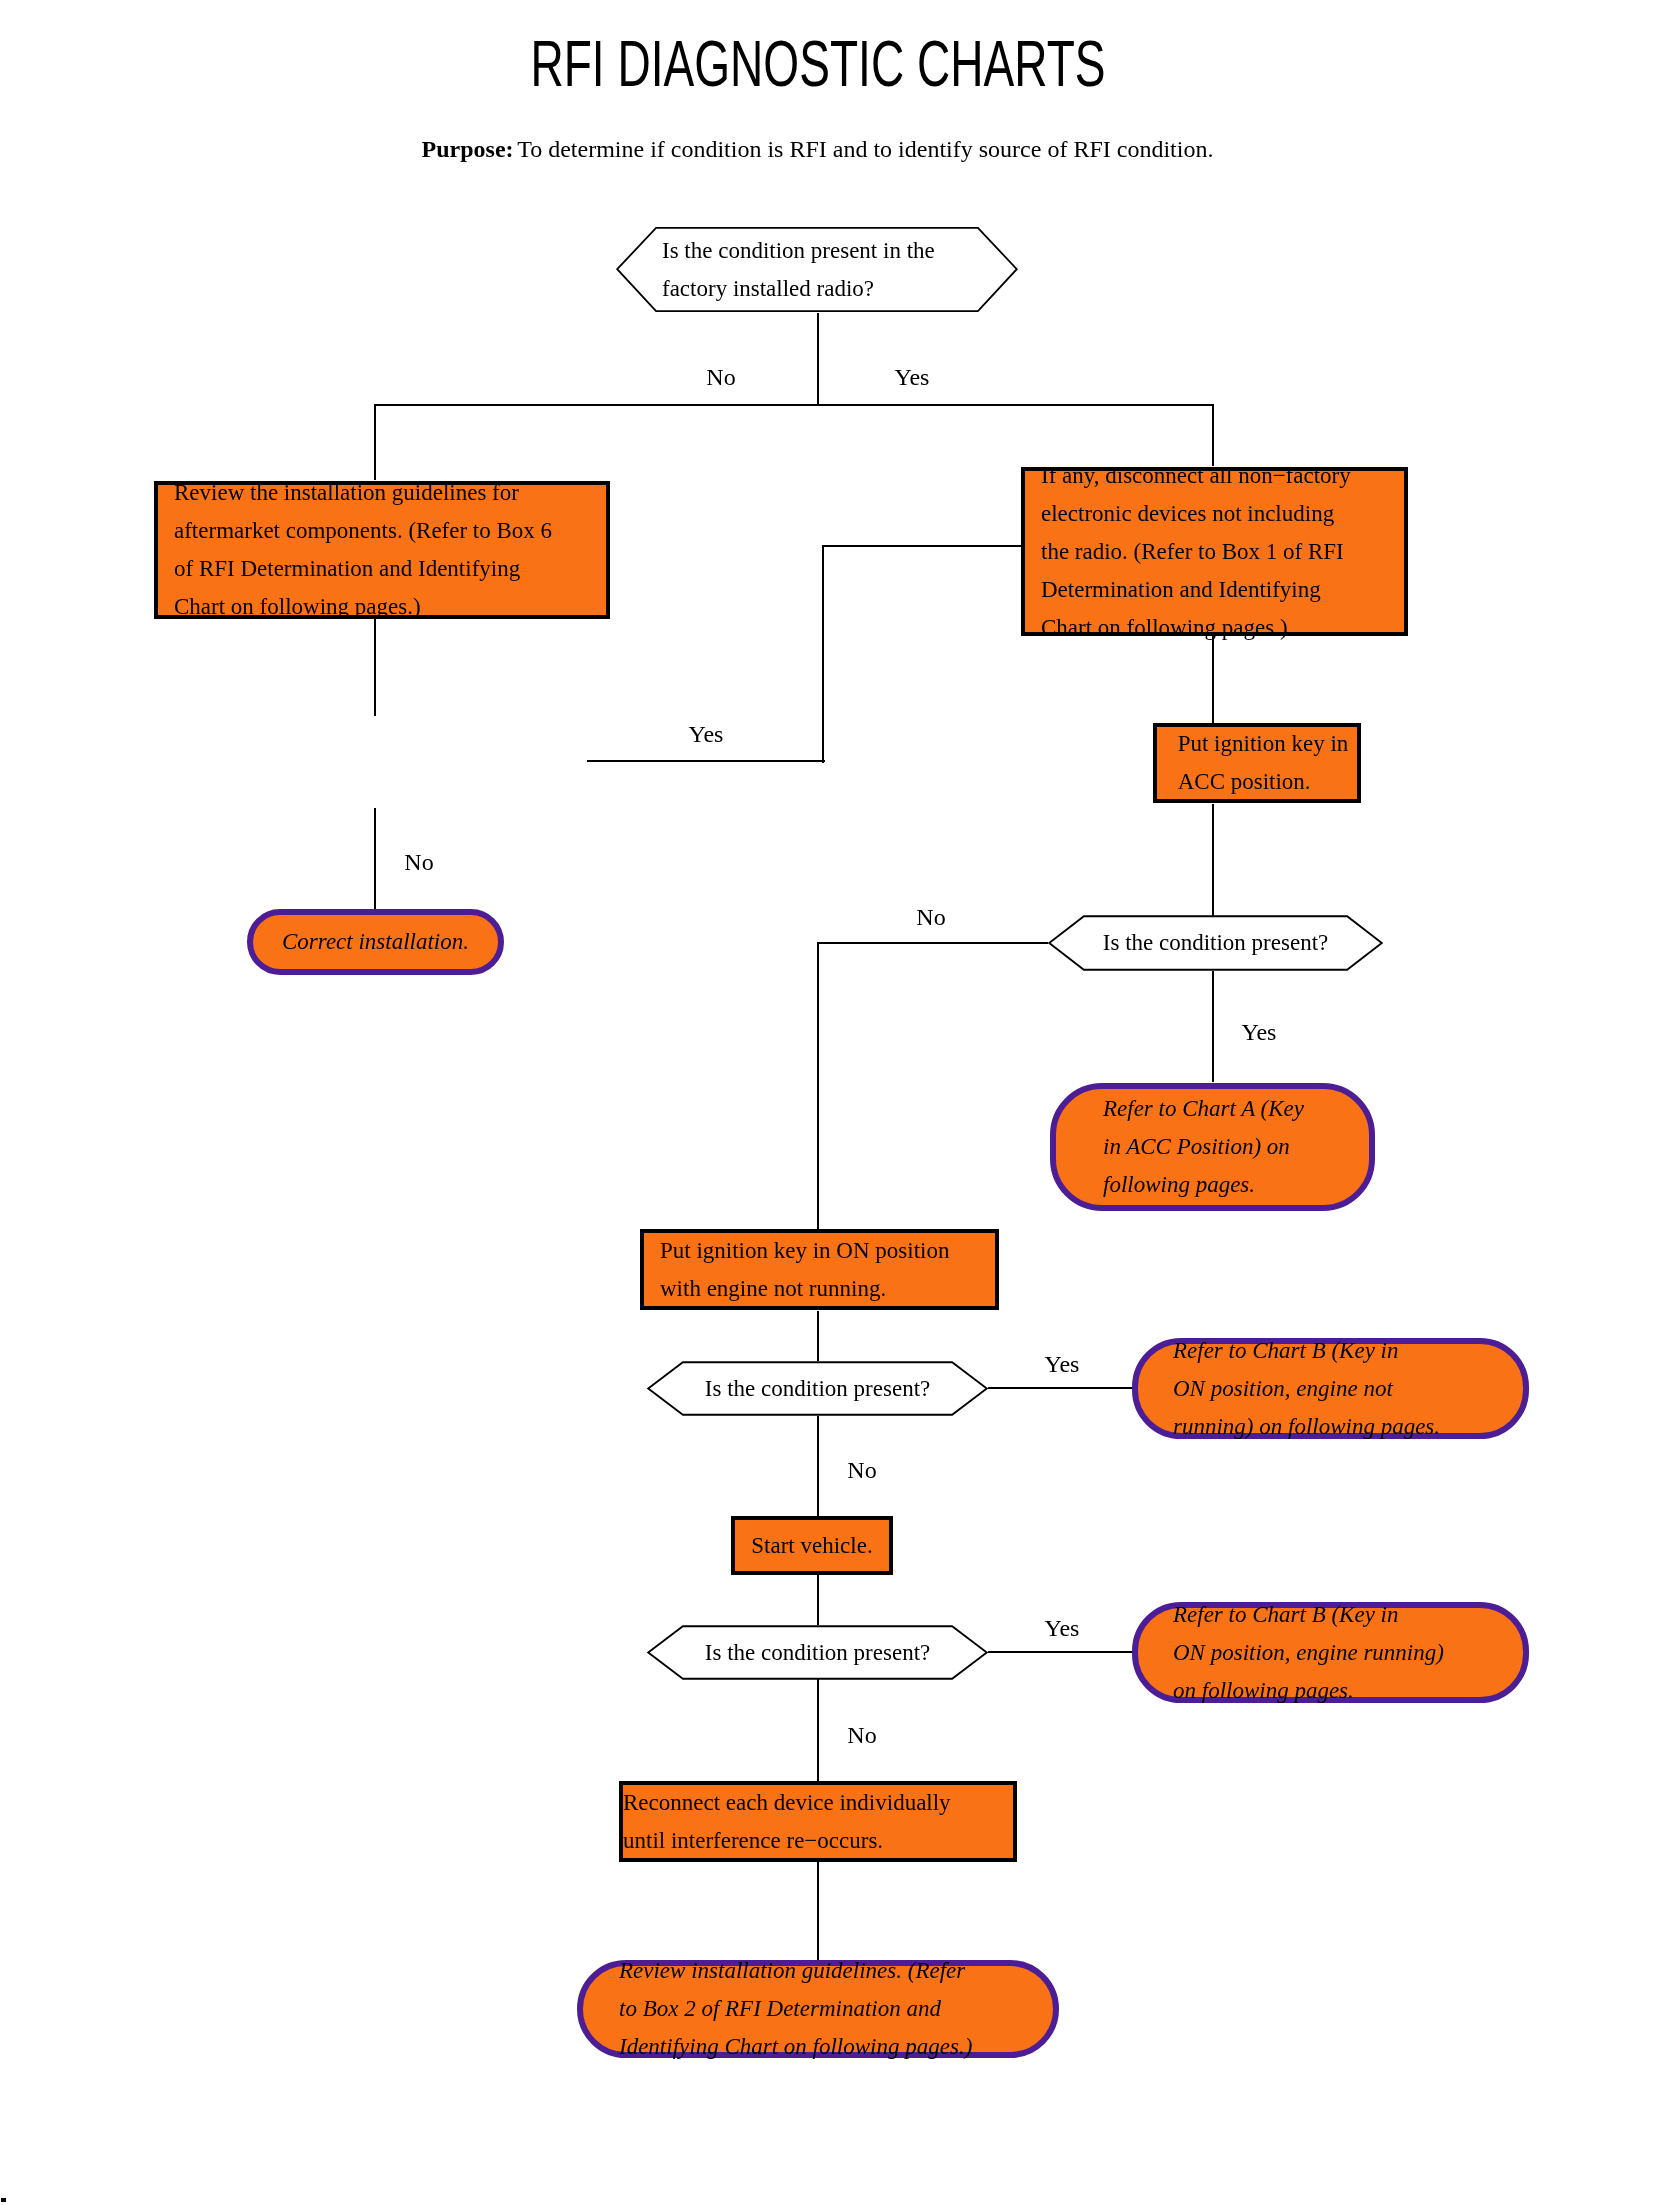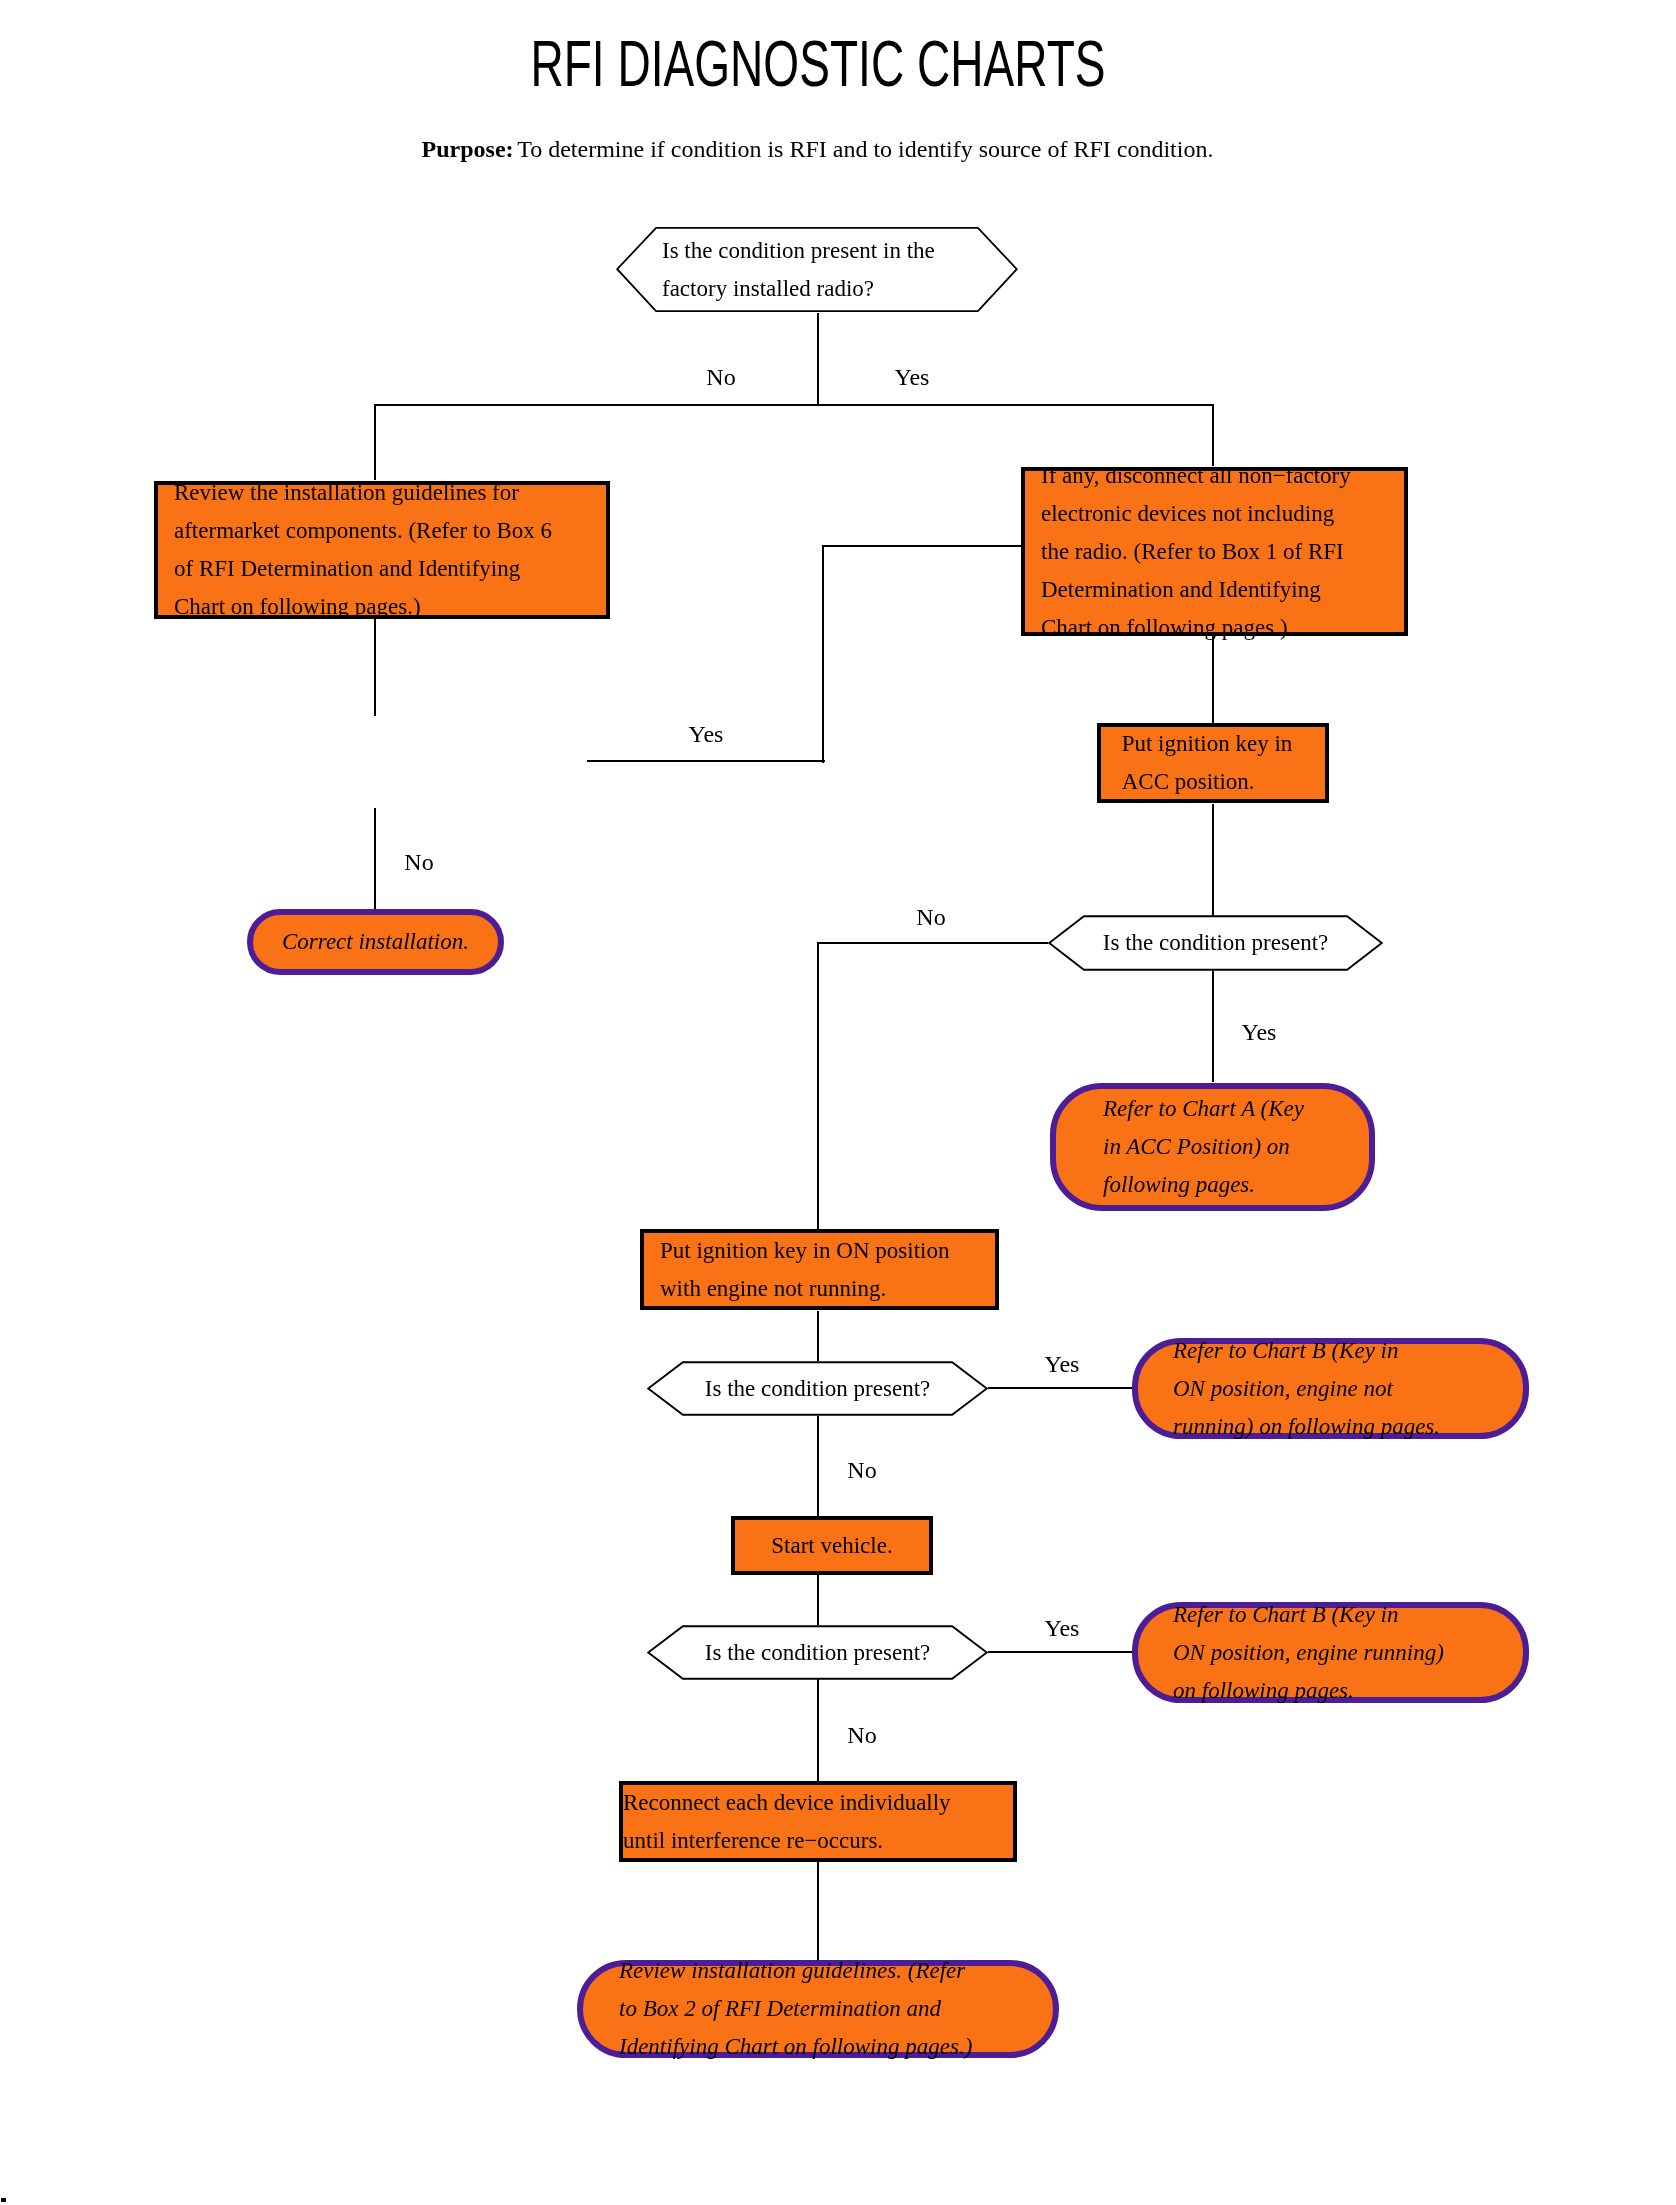--- a/index.html
+++ b/index.html
@@ -95,21 +95,21 @@
 the radio. (Refer to Box 1 of RFI
 Determination and Identifying
 Chart on following pages.)</div>
   </div>
 
 
   <div class="node stadium center" style="left:247px;top:909px;width:257px;height:66px;border-radius:33px">
     <div class="node-text">Correct installation.</div>
   </div>
 
-  <div class="node process" style="left:1097px;top:723px;width:232px;height:80px">
+  <div class="node process" style="left:1153px;top:723px;width:208px;height:80px">
     <div class="node-text" style="padding-left:20.7px">Put ignition key in
 ACC position.</div>
   </div>
 
   <div class="node hex center" style="left:1048px;top:915px;width:335px;height:56px">
     <svg viewBox="0 0 551 92" preserveAspectRatio="none">
         <polygon points="2,46 59,2 492,2 549,46 492,90 59,90"></polygon>
       </svg>
     <div class="node-text">Is the condition present?</div>
   </div>
@@ -131,21 +131,21 @@
       </svg>
     <div class="node-text">Is the condition present?</div>
   </div>
 
   <div class="node stadium" style="left:1132px;top:1338px;width:397px;height:101px;border-radius:49px">
     <div class="node-text" style="padding-left:35px">Refer to Chart B (Key in
 ON position, engine not
 running) on following pages.</div>
   </div>
 
-  <div class="node process center" style="left:731px;top:1516px;width:202px;height:59px">
+  <div class="node process center" style="left:731px;top:1516px;width:162px;height:59px">
     <div class="node-text">Start vehicle.</div>
   </div>
 
   <div class="node hex center" style="left:647px;top:1625px;width:341px;height:55px">
     <svg viewBox="0 0 561 90" preserveAspectRatio="none">
         <polygon points="2,45 59,2 502,2 559,45 502,88 59,88"></polygon>
       </svg>
     <div class="node-text">Is the condition present?</div>
   </div>
 

